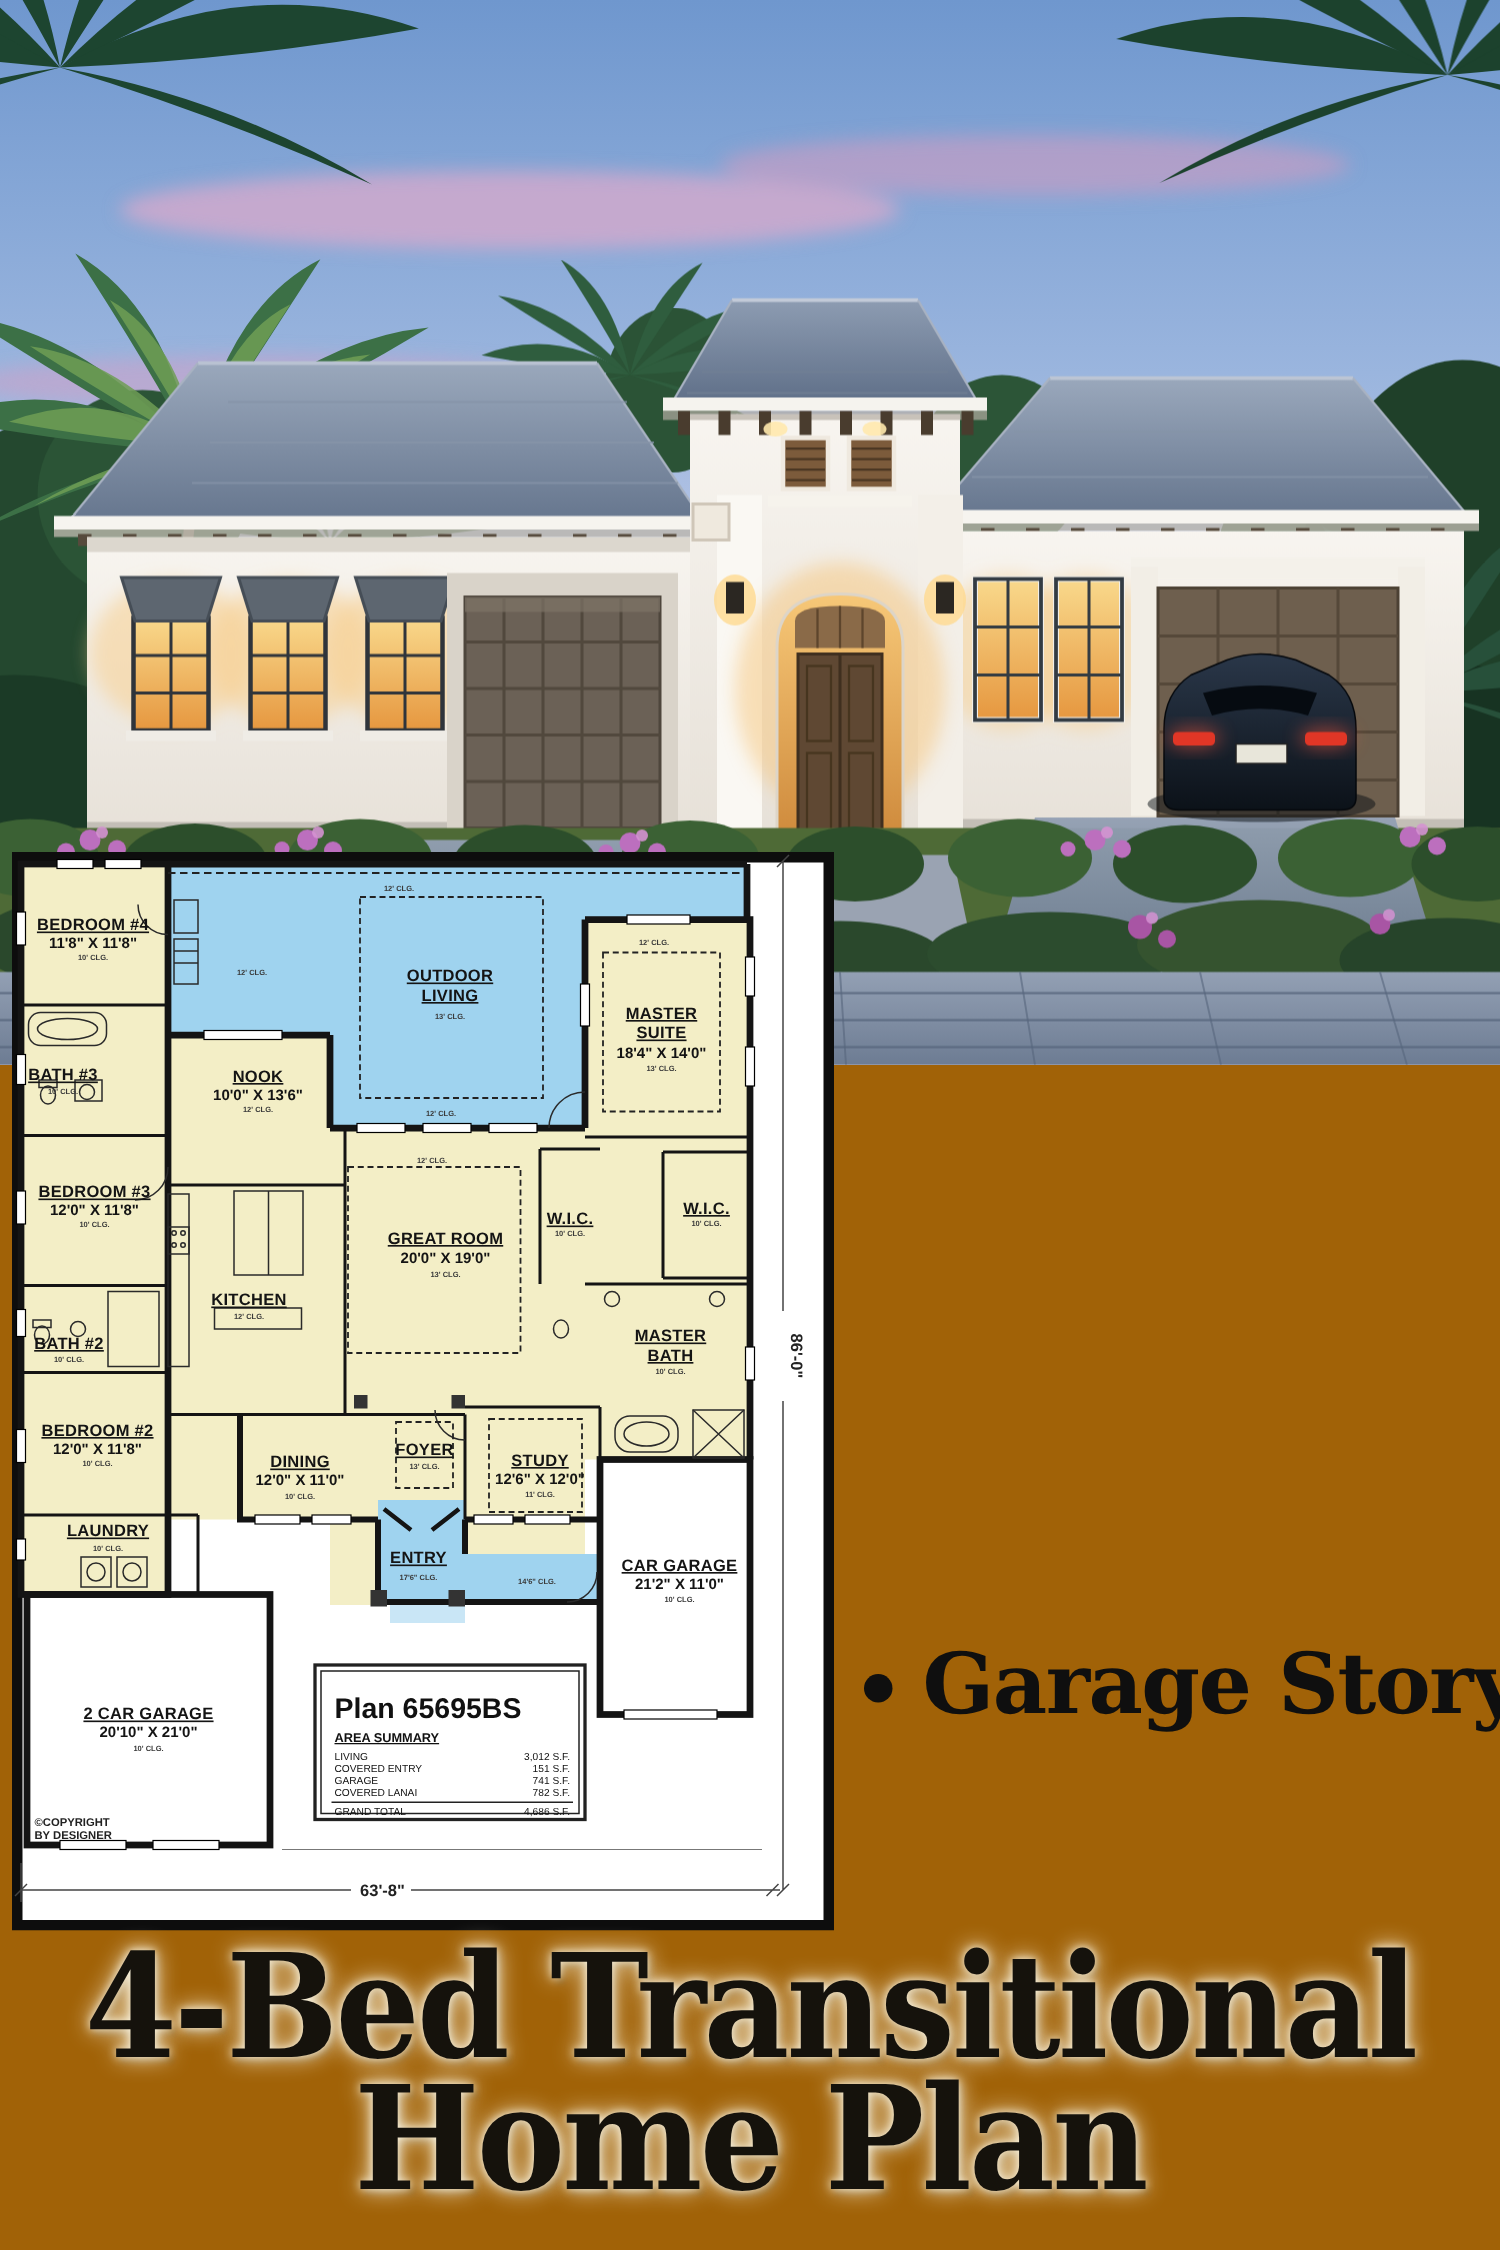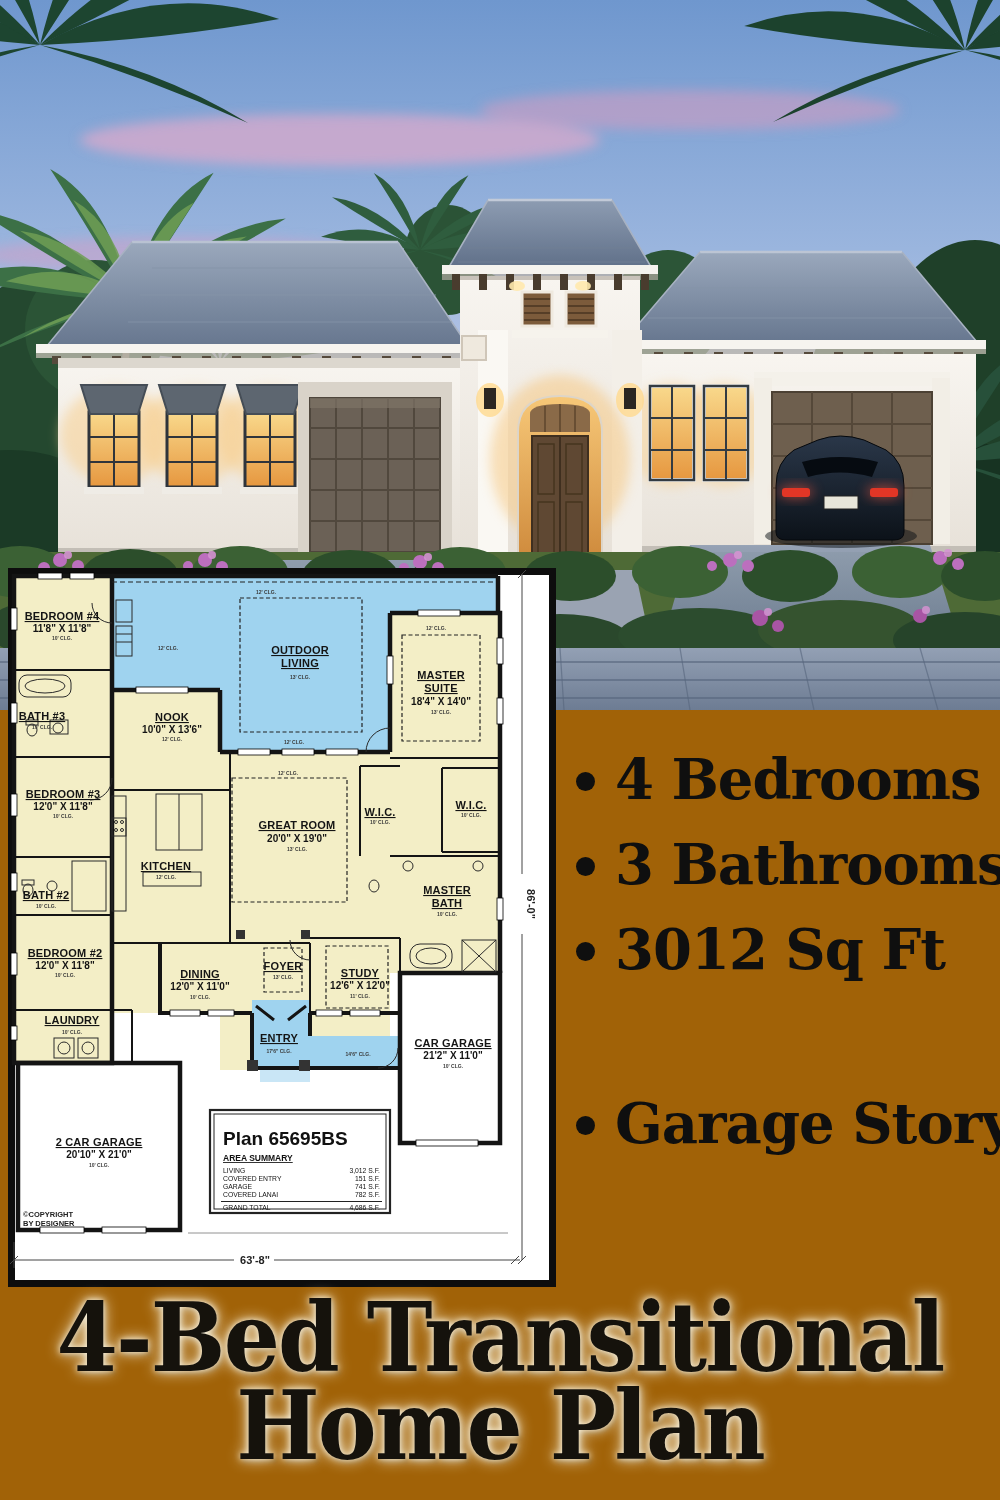--- a/index.html
+++ b/index.html
@@ -592,34 +592,20 @@
     <g stroke="#444" stroke-width="1" fill="none">
       <path d="M6,674 V700 M6,692 H226 M266,692 H512 M503,696 L511,688"></path>
       <path d="M2,696 L10,688"></path>
       <path d="M514,6 V306 M514,366 V692 M510,10 L518,2 M510,696 L518,688"></path>
       <path d="M180,665 H500" stroke="#777" stroke-width=".8"></path>
     </g>
     <text class="dim" x="247" y="696">63'-8"</text>
     <text class="dim" x="519" y="336" transform="rotate(90 519 336)">86'-0"</text>
   </svg>
 
-  <div class="features feat-a">
-    <div class="feat">
-      <span class="dot"></span>
-      <span class="ftext">4 Bedrooms</span>
-    </div>
-    <div class="feat">
-      <span class="dot"></span>
-      <span class="ftext">3 Bathrooms</span>
-    </div>
-    <div class="feat">
-      <span class="dot"></span>
-      <span class="ftext">3012 Sq Ft</span>
-    </div>
-  </div>
 
   <div class="features feat-b">
     <div class="feat">
       <span class="dot"></span>
       <span class="ftext">Garage Story</span>
     </div>
   </div>
 
   <div class="title">
     <div>4-Bed Transitional</div>

